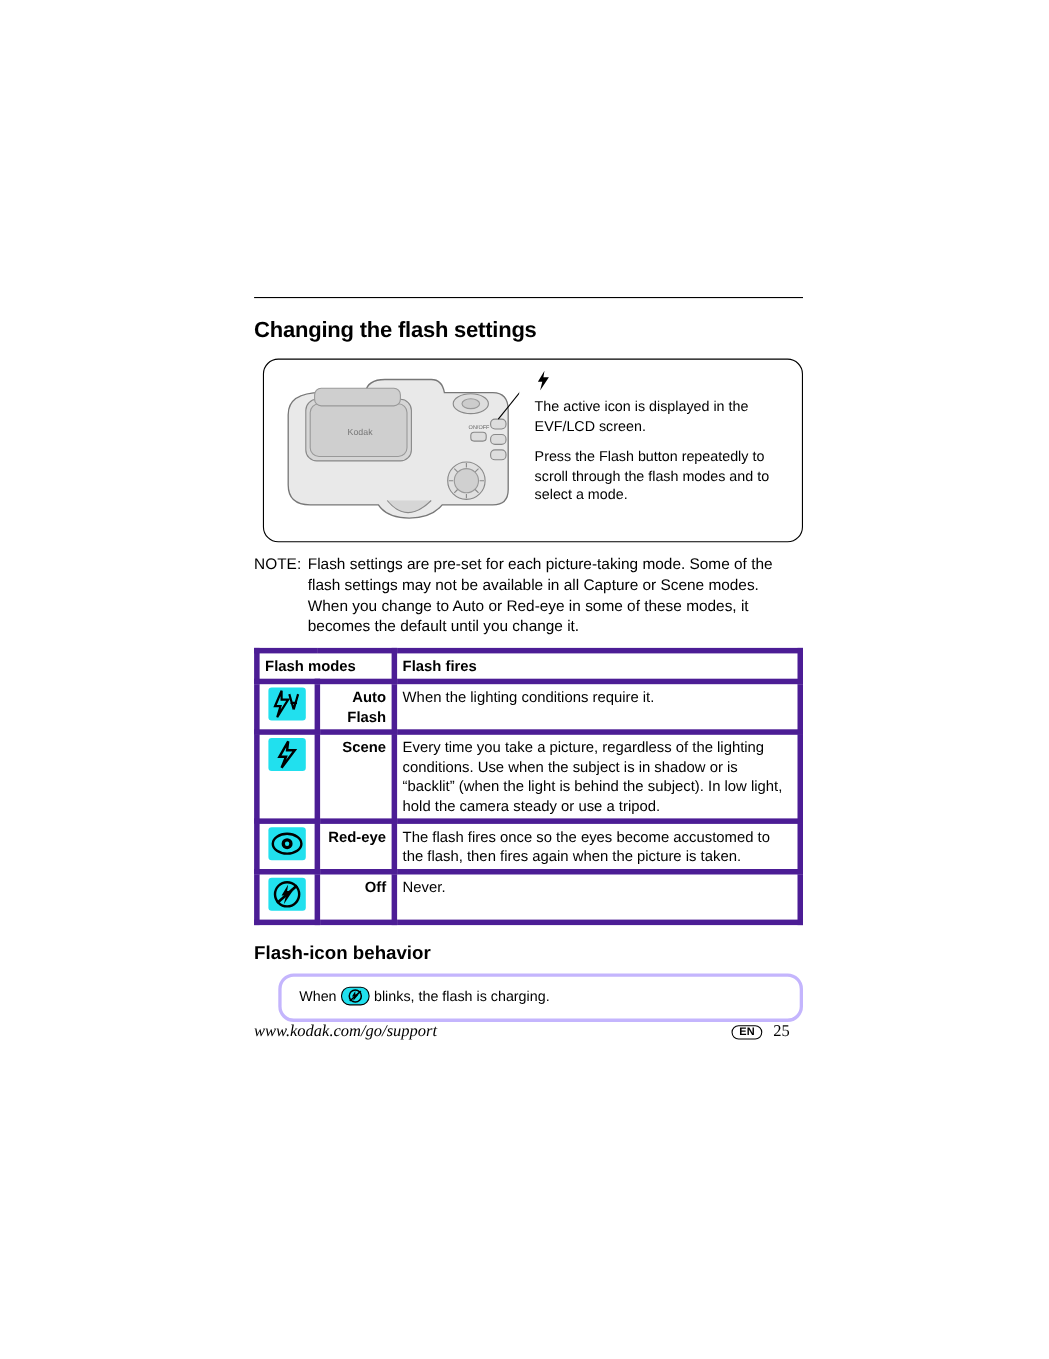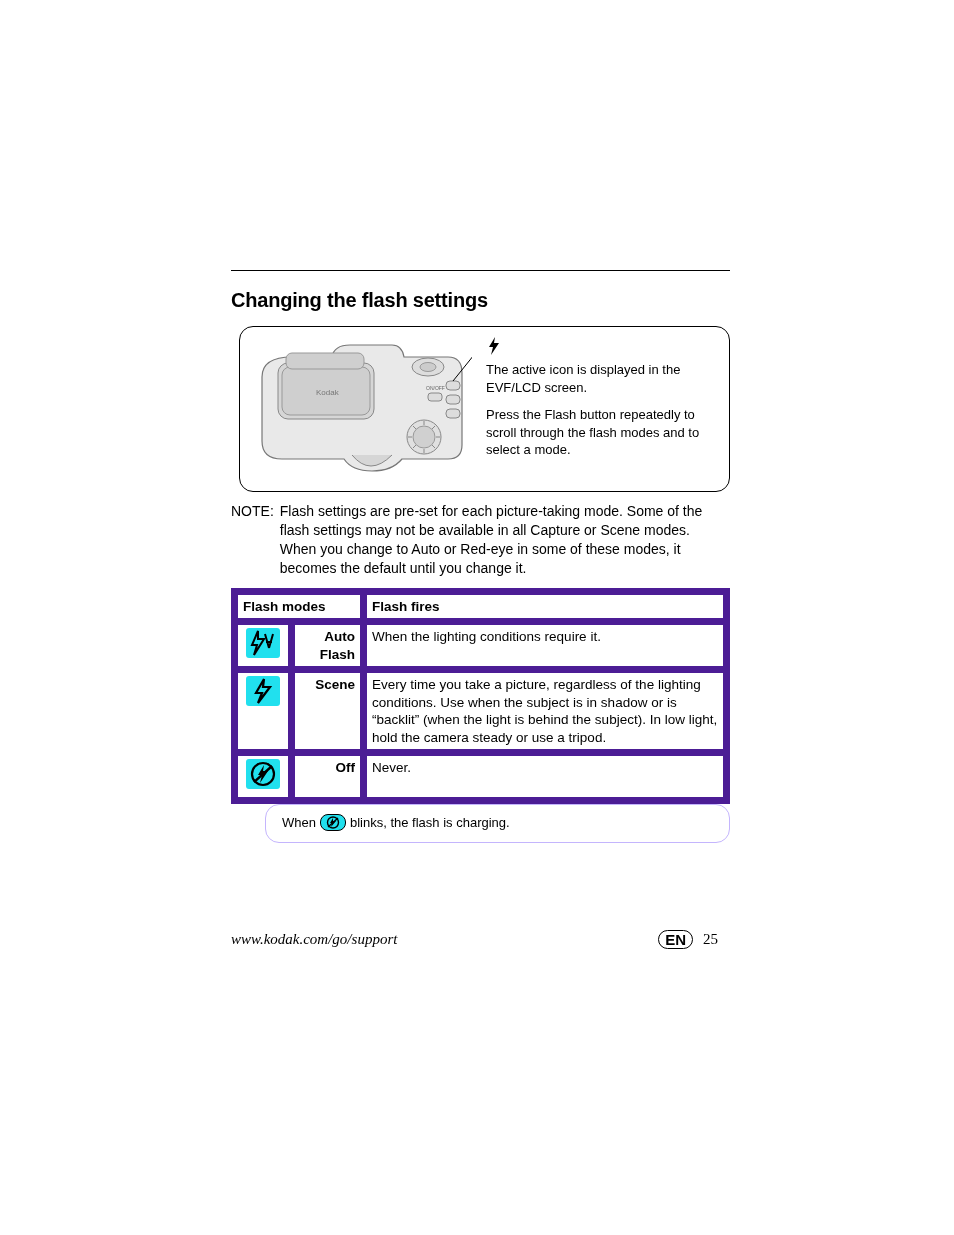--- a/index.html
+++ b/index.html
@@ -69,21 +69,21 @@
   .note .label { flex: 0 0 auto; padding-right: 6px; }
   .note .body  { flex: 1 1 auto; }
   
   table.flash {
     width: 100%;
     border-collapse: collapse;
     font-size: 13.5px;
     line-height: 1.3;
   }
   table.flash th, table.flash td {
-    border: 7px solid #4c1d95;
+    border: 5px solid #4c1d95;
     vertical-align: top;
     padding: 3px 5px;
   }
   table.flash th {
     text-align: left;
     font-weight: 700;
     background: #fff;
   }
   td.icon-cell {
     width: 40px;
@@ -104,23 +104,23 @@
     text-align: right;
     padding-right: 6px;
   }
   
   h2.sub {
     font-size: 17px;
     font-weight: 700;
     margin: 16px 0 8px 0;
   }
   .behavior-box {
-    border: 1px solid #c4b5fd;
+    border: 3px solid #c4b5fd;
     border-radius: 14px;
-    margin-left: 34px;
+    margin-left: 22px;
     padding: 8px 16px 10px 16px;
     font-size: 13px;
     line-height: 1.5;
   }
   .behavior-box .line1 { display: flex; align-items: center; gap: 4px; flex-wrap: wrap; }
   .mini-icon {
     display: inline-block;
     width: 24px; height: 15px;
     background: #21e0ee;
     border: 1px solid #000;
@@ -144,21 +144,21 @@
   }
   .footer .right {
     display: flex;
     align-items: center;
     gap: 10px;
     font-family: Georgia, "Times New Roman", serif;
   }
   .lang-pill {
     border: 1px solid #000;
     border-radius: 10px;
-    font-size: 15px;
+    font-size: 10px;
     font-weight: 700;
     padding: 0 6px;
     font-style: normal;
     font-family: Arial, sans-serif;
   }
 </style>
 </head>
 <body>
 
 <div class="page">
@@ -253,32 +253,46 @@
               </svg>
           </span>
         </td>
         <td class="mode-name">Scene</td>
         <td>Every time you take a picture, regardless of the lighting conditions. Use when the subject is in shadow or is “backlit” (when the light is behind the subject). In low light, hold the camera steady or use a tripod.</td>
       </tr>
       <tr>
         <td class="icon-cell">
           <span class="fm-icon">
             <svg width="34" height="30" viewBox="0 0 34 30">
+              <ellipse cx="17" cy="15" rx="13" ry="9" fill="none" stroke="#000" stroke-width="2.2"></ellipse>
+              <circle cx="17" cy="15" r="5" fill="#000"></circle>
+              <circle cx="17" cy="15" r="2" fill="#21e0ee"></circle>
+            </svg>
+          </span>
+        </td>
+        <td class="mode-name">Red-eye</td>
+        <td>The flash fires once so the eyes become accustomed to the flash, then fires again when the picture is taken.</td>
+      </tr>
+      <tr>
+        <td class="icon-cell">
+          <span class="fm-icon">
+            <svg width="34" height="30" viewBox="0 0 34 30">
               <circle cx="17" cy="15" r="11" fill="none" stroke="#000" stroke-width="2.2"></circle>
               <path d="M18 6 L12 16 L16 16 L14 24 L22 12 L17 12 Z" fill="#000"></path>
               <line x1="8" y1="23" x2="26" y2="7" stroke="#000" stroke-width="2.4"></line>
             </svg>
           </span>
         </td>
         <td class="mode-name">Off</td>
         <td>Never.</td>
       </tr>
     </tbody>
   </table>
 
+  <h2 class="sub">Flash-icon behavior</h2>
 
   <div class="behavior-box">
     <div class="line1">
       <span>When</span>
       <span class="mini-icon">
         <svg width="24" height="15" viewBox="0 0 24 15" style="position:absolute;left:0;top:0">
           <circle cx="12" cy="7.5" r="5.5" fill="none" stroke="#000" stroke-width="1.4"></circle>
           <path d="M12 3 L9 8 L11 8 L10 12 L15 6 L12 6 Z" fill="#000"></path>
           <line x1="7" y1="12" x2="17" y2="3" stroke="#000" stroke-width="1.4"></line>
         </svg>

